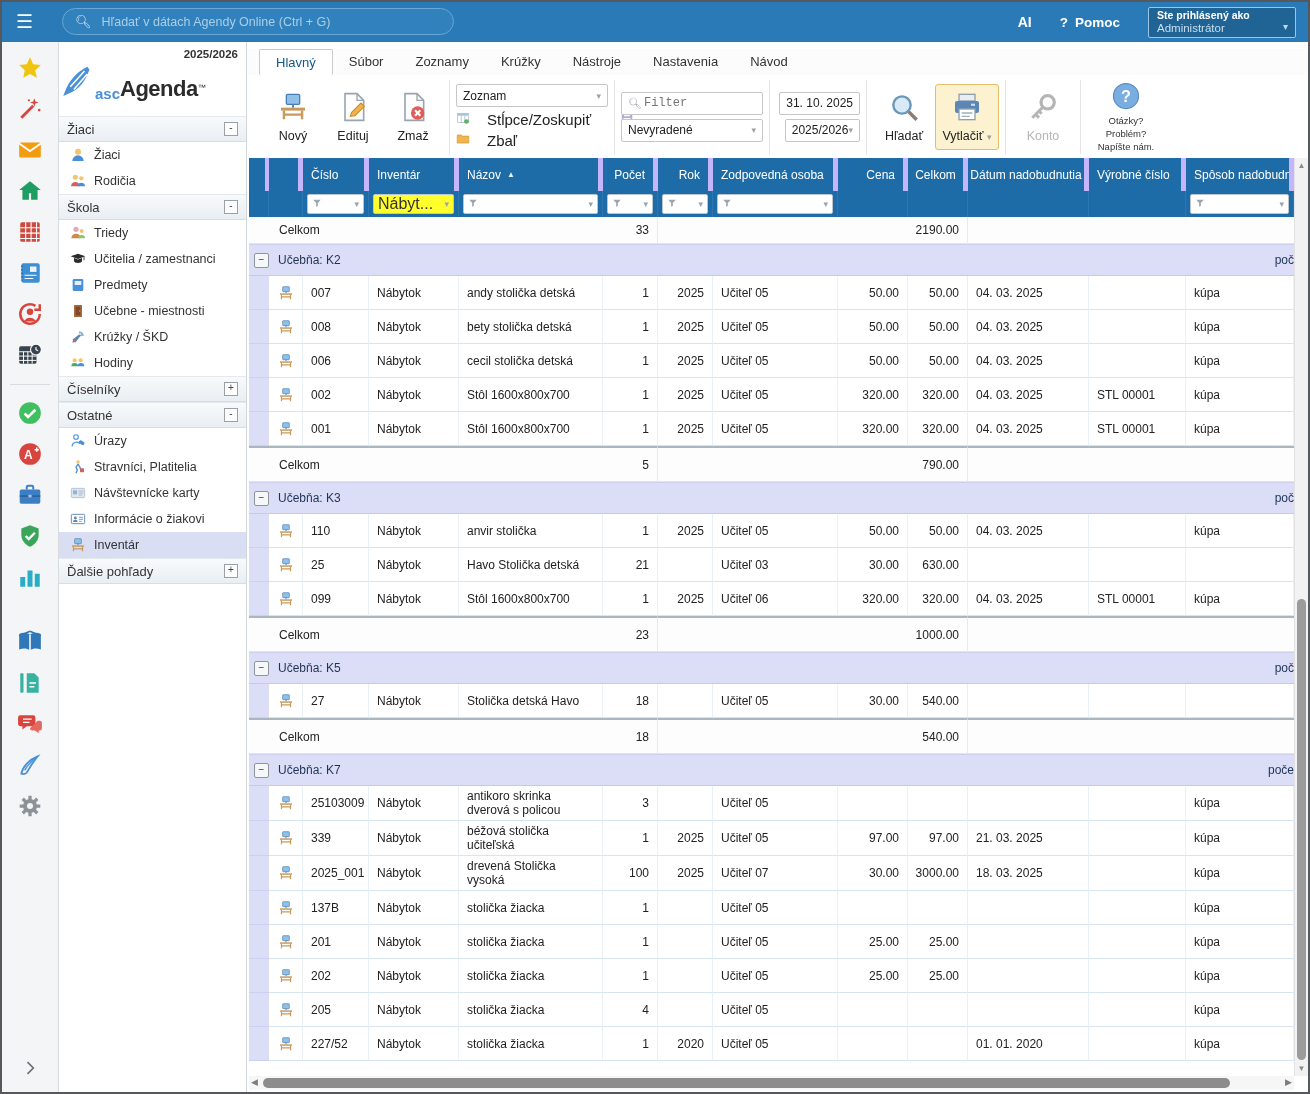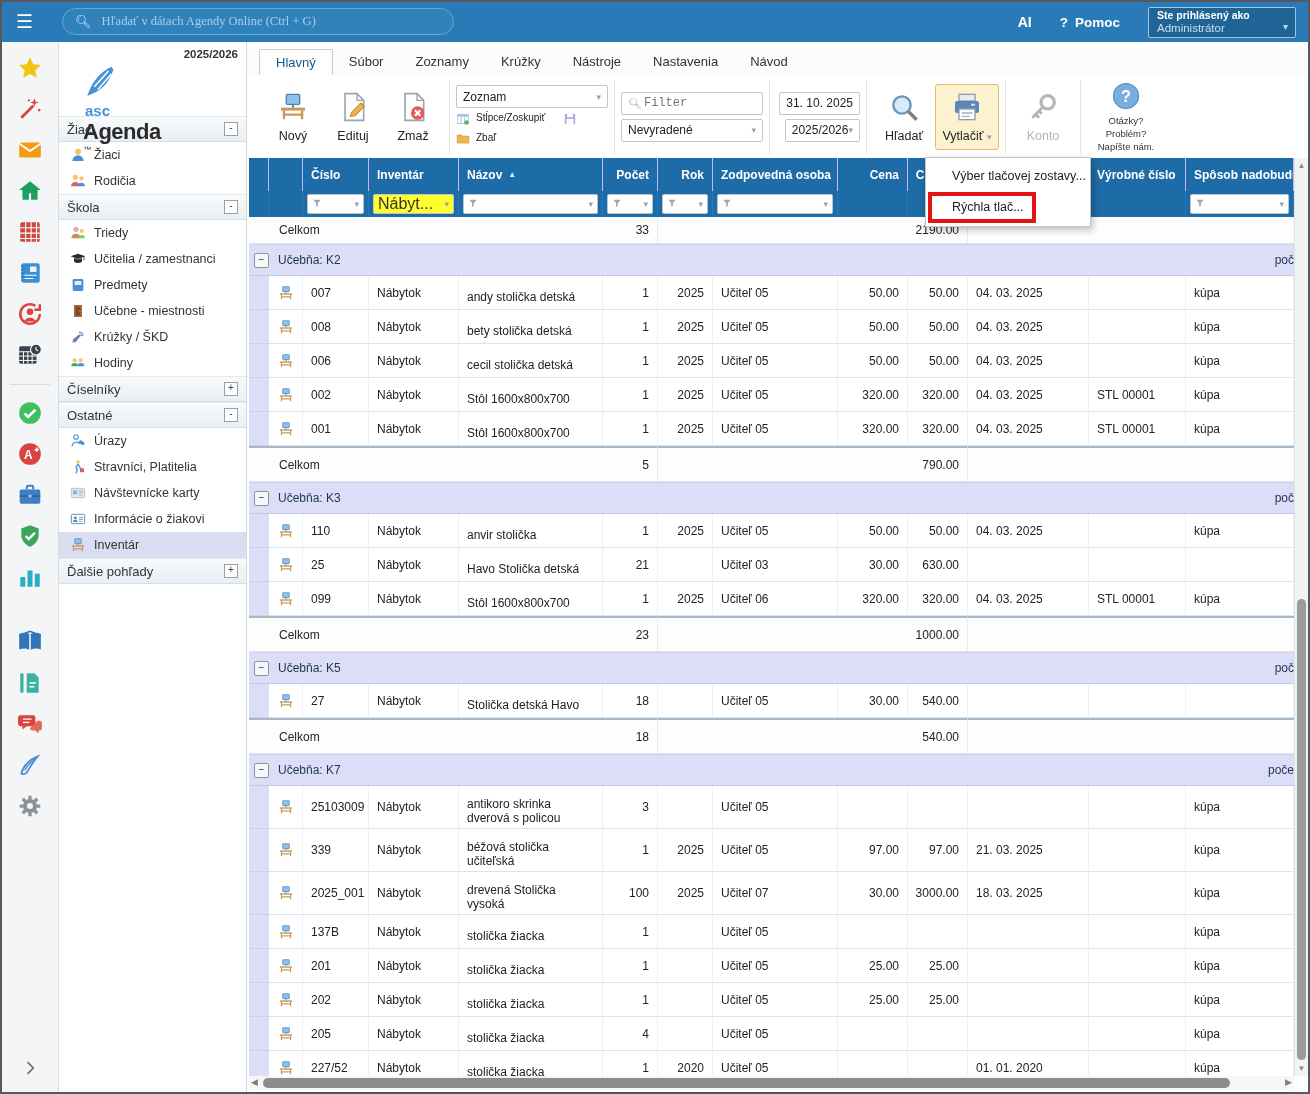--- a/index.html
+++ b/index.html
@@ -4,42 +4,42 @@
 <style>
   html,body{margin:0;padding:0;background:#e8e8e8;}
   #win{position:relative;width:1310px;height:1094px;margin:0 auto;border:2px solid #55585c;box-sizing:border-box;
        background:#fff;font-family:"Liberation Sans",sans-serif;overflow:hidden;color:#222;}
   
   .topbar{position:absolute;left:0;top:0;right:0;height:40px;background:#2b7ab8;}
   .burger{position:absolute;left:14px;top:9px;width:28px;height:22px;color:#fff;font-size:19px;line-height:22px;cursor:pointer;}
   .searchpill{position:absolute;left:60px;top:6px;width:392px;height:27px;border:1px solid #69a7d4;border-radius:15px;
        background:#3181bd;display:flex;align-items:center;padding:0 12px;box-sizing:border-box;gap:8px;}
   .searchpill .mag{color:#cfe4f4;font-size:13px;}
-  .searchpill input{flex:1;background:transparent;border:none;outline:none;color:#ffffff;font-size:12.5px;font-family:Liberation Serif, serif;}
+  .searchpill input{flex:1;background:transparent;border:none;outline:none;color:#ffffff;font-size:12.5px;font-family:Liberation Sans, sans-serif;}
   .searchpill input::placeholder{color:#a9cfe9;}
   .topright{position:absolute;right:12px;top:0;height:40px;display:flex;align-items:center;gap:28px;}
   .ai{color:#fff;font-weight:bold;font-size:14px;}
   .help{color:#fff;font-weight:bold;font-size:13.5px;display:flex;gap:7px;align-items:center;}
   .userbox{width:148px;height:31px;background:#1f6494;border:1px solid #9dc6e4;border-radius:2px;display:flex;align-items:center;
        padding:2px 8px;box-sizing:border-box;position:relative;}
   .userbox .l1{font-size:10.5px;font-weight:bold;color:#fff;line-height:13px;}
   .userbox .l2{font-size:11.5px;color:#c9dff0;line-height:13px;}
   .userbox .caret{position:absolute;right:7px;bottom:5px;color:#bcd8ec;font-size:10px;}
   
   .rail{position:absolute;left:0;top:40px;bottom:0;width:57px;background:#f4f5f6;border-right:1px solid #d9dcde;
        display:flex;flex-direction:column;align-items:center;padding-top:12px;box-sizing:border-box;}
   .rail .ric{width:28px;height:28px;margin-bottom:13px;display:flex;align-items:center;justify-content:center;cursor:pointer;}
   .rail .rdiv{width:40px;height:1px;background:#d9dcde;margin:2px 0 14px;}
   .rail .rgap{height:24px;}
   .rail .expand{margin-top:auto;margin-bottom:10px;}
   
   .sidebar{position:absolute;left:57px;top:40px;width:188px;bottom:0;background:#fff;border-right:1px solid #cfd6dc;box-sizing:border-box;}
   .logoarea{position:relative;height:74px;}
   .year{position:absolute;right:8px;top:6px;font-size:11.5px;font-weight:bold;color:#333;}
-  .logorow{position:absolute;left:24px;top:22px;display:flex;align-items:flex-start;flex-direction:column;}
+  .logorow{position:absolute;left:0;top:22px;display:flex;align-items:flex-end;}
   .logorow .asc{color:#4a90d9;font-size:15px;font-weight:bold;margin-left:2px;}
   .logorow .agn{color:#2b2b2b;font-size:22px;font-weight:bold;letter-spacing:-.5px;}
   .logorow .tm{font-size:8px;color:#2b2b2b;vertical-align:top;margin-bottom:10px;}
   .sec{height:24px;background:linear-gradient(#f8fafb,#e9eef3);border-top:1px solid #e3e9ee;border-bottom:1px solid #d6dde3;
        display:flex;align-items:center;justify-content:space-between;padding:0 8px;font-size:13px;color:#333;cursor:pointer;}
   .tgl{width:12px;height:12px;border:1px solid #9aa0a5;background:#fdfdfd;font-size:10px;line-height:10px;text-align:center;color:#444;}
   .sitem{height:26px;display:flex;align-items:center;gap:8px;padding-left:10px;font-size:12.5px;color:#333;cursor:pointer;}
   .sitem.selected{background:#d9def3;}
   .sitem .sic{width:17px;height:17px;display:flex;align-items:center;justify-content:center;}
   
@@ -48,47 +48,47 @@
   .tab{padding:0 16px;line-height:25px;font-size:13px;color:#333;cursor:pointer;}
   .tab.active{background:#fff;border:1px solid #c9c9c9;border-bottom:1px solid #fff;color:#14578a;border-radius:2px 2px 0 0;}
   .ribbon{position:absolute;left:0;top:33px;right:0;height:83px;background:#fff;display:flex;align-items:center;padding-left:16px;box-sizing:border-box;}
   .rbtn{width:60px;display:flex;flex-direction:column;align-items:center;gap:3px;font-size:12.5px;color:#222;cursor:pointer;}
   .vsep{width:1px;height:74px;background:#e4e4e4;margin:0 6px;}
   .panel{display:flex;flex-direction:column;gap:4px;justify-content:center;}
   .selbox,.inpbox{height:23px;border:1px solid #c6c6c6;border-radius:2px;background:#fff;display:flex;align-items:center;
        padding:0 6px;box-sizing:border-box;font-size:12px;color:#222;justify-content:space-between;}
   .inpbox input{border:none;outline:none;flex:1;font-size:12px;font-family:Liberation Mono, monospace;color:#555;width:100px;}
   .caretg{color:#9aa2aa;font-size:9px;}
-  .minirow{display:flex;gap:6px;font-size:10px;color:#222;cursor:pointer;}
+  .minirow{display:flex;align-items:center;gap:17px;font-size:15px;color:#222;cursor:pointer;}
   .actbtn{width:62px;display:flex;flex-direction:column;align-items:center;gap:3px;font-size:12.5px;color:#222;cursor:pointer;padding:6px 0;}
   .actbtn.hl{background:#fcf2d0;border:1px solid #e3bd6a;border-radius:3px;}
   .actbtn.dis{color:#b5b5b5;}
   .helpbox{width:78px;display:flex;flex-direction:column;align-items:center;gap:2px;font-size:9.5px;color:#333;line-height:11px;cursor:pointer;text-align:center;}
   
   .pmenu{position:absolute;left:678px;top:115px;width:164px;background:#fff;border:1px solid #c3c3c3;
        box-shadow:2px 3px 7px rgba(0,0,0,.25);z-index:60;padding:3px 0;}
   .pmi{height:31px;line-height:31px;padding-left:26px;font-size:12.5px;color:#222;cursor:pointer;white-space:nowrap;}
   .redbox{position:absolute;left:2px;top:34px;width:108px;height:31px;border:4px solid #e31414;box-sizing:border-box;z-index:61;pointer-events:none;}
   
   .tbl{position:absolute;left:2px;top:116px;right:14px;bottom:16px;overflow:hidden;font-size:12px;background:#fff;}
   .trow{display:grid;grid-template-columns:20px 34px 66px 90px 144px 55px 55px 125px 70px 60px 121px 97px minmax(0,1fr);}
-  .hcell{background:#1e6ca7;color:#fff;font-weight:bold;height:33px;display:flex;align-items:center;padding:0 8px;
-       border-right:1px solid #c4b5fd;white-space:nowrap;overflow:hidden;position:relative;cursor:pointer;}
+  .hcell{background:#1e6ca7;color:#fff;font-weight:normal;height:33px;display:flex;align-items:center;padding:0 8px;
+       border-right:5px solid #c4b5fd;white-space:nowrap;overflow:hidden;position:relative;cursor:pointer;}
   .hcell.r{justify-content:flex-end;} .hcell.c{justify-content:center;}
   .sortar{font-size:8px;color:#e9eff5;margin-left:6px;}
   .fcell{background:#1e6ca7;height:26px;display:flex;align-items:center;padding:0 4px;border-right:1px solid #2a77b2;box-sizing:border-box;}
   .fbox{flex:1;height:20px;background:#fff;border:1px solid #b9c6d0;border-radius:2px;display:flex;align-items:center;
        justify-content:space-between;padding:0 4px;box-sizing:border-box;min-width:0;cursor:pointer;}
   .fbox.yellow{background:#ffff2e;}
   .fbox .fval{font-size:16px;color:#333;white-space:nowrap;overflow:hidden;}
   .drow > div{border-bottom:1px solid #d7e5f2;border-right:1px solid #e9f0f6;display:flex;align-items:center;
        padding:0 8px;min-height:34px;box-sizing:border-box;background:#fff;}
   .drow .stripe{background:#dcddf6;border-right:none;border-bottom:1px solid #cdd0ef;padding:0;}
   .drow .r{justify-content:flex-end;}
-  .drow .wrap{white-space:normal;line-height:14px;padding-top:11px;padding-bottom:3px;}
+  .drow .wrap{white-space:normal;line-height:14px;padding-top:3px;padding-bottom:3px;}
   .grow{height:30px;background:#dcddf6;border-top:1px solid #cdd0ee;border-bottom:1px solid #c5c9ec;display:flex;align-items:center;position:relative;color:#1f3355;}
   .grow .gtgl{width:13px;height:13px;border:1px solid #8f959a;background:#f6f7f8;border-radius:2px;font-size:10px;line-height:11px;
        text-align:center;color:#333;margin-left:5px;cursor:pointer;}
   .grow .gtitle{margin-left:9px;font-size:12px;}
   .grow .gright{position:absolute;right:0;font-size:12px;}
   .totrow > div{background:#fdfdfe;border-bottom:1px solid #dfe7ee;display:flex;align-items:center;min-height:36px;box-sizing:border-box;padding:0 8px;}
   .totrow.thick > div{border-top:2px solid #aab6c0;}
   .totrow .lab{grid-column:1 / span 5;padding-left:30px;}
   .totrow .r{justify-content:flex-end;border-right:1px solid #e4ebf1;}
   .totrow.grand > div{min-height:27px;}
@@ -558,25 +558,20 @@
         <span><svg width="30" height="30" viewBox="0 0 24 24" xmlns="http://www.w3.org/2000/svg">
               <circle cx="12" cy="12" r="10" fill="#7aade0" stroke="#5b8fc4"></circle>
               <text x="12" y="16.5" text-anchor="middle" font-size="13" font-weight="bold" fill="#fff">?</text>
             </svg></span>
         <span>Otázky?</span>
         <span>Problém?</span>
         <span>Napíšte nám.</span>
       </div>
     </div>
 
-    <div class="pmenu" id="pmenu">
-        <div class="pmi">Výber tlačovej zostavy...</div>
-        <div class="pmi">Rýchla tlač...</div>
-        <div class="redbox"></div>
-      </div>
 
     <div class="tbl" id="tbl">
         <div class="trow">
           <div class="hcell ">
             <span></span>
           </div>
           <div class="hcell ">
             <span></span>
           </div>
           <div class="hcell ">

